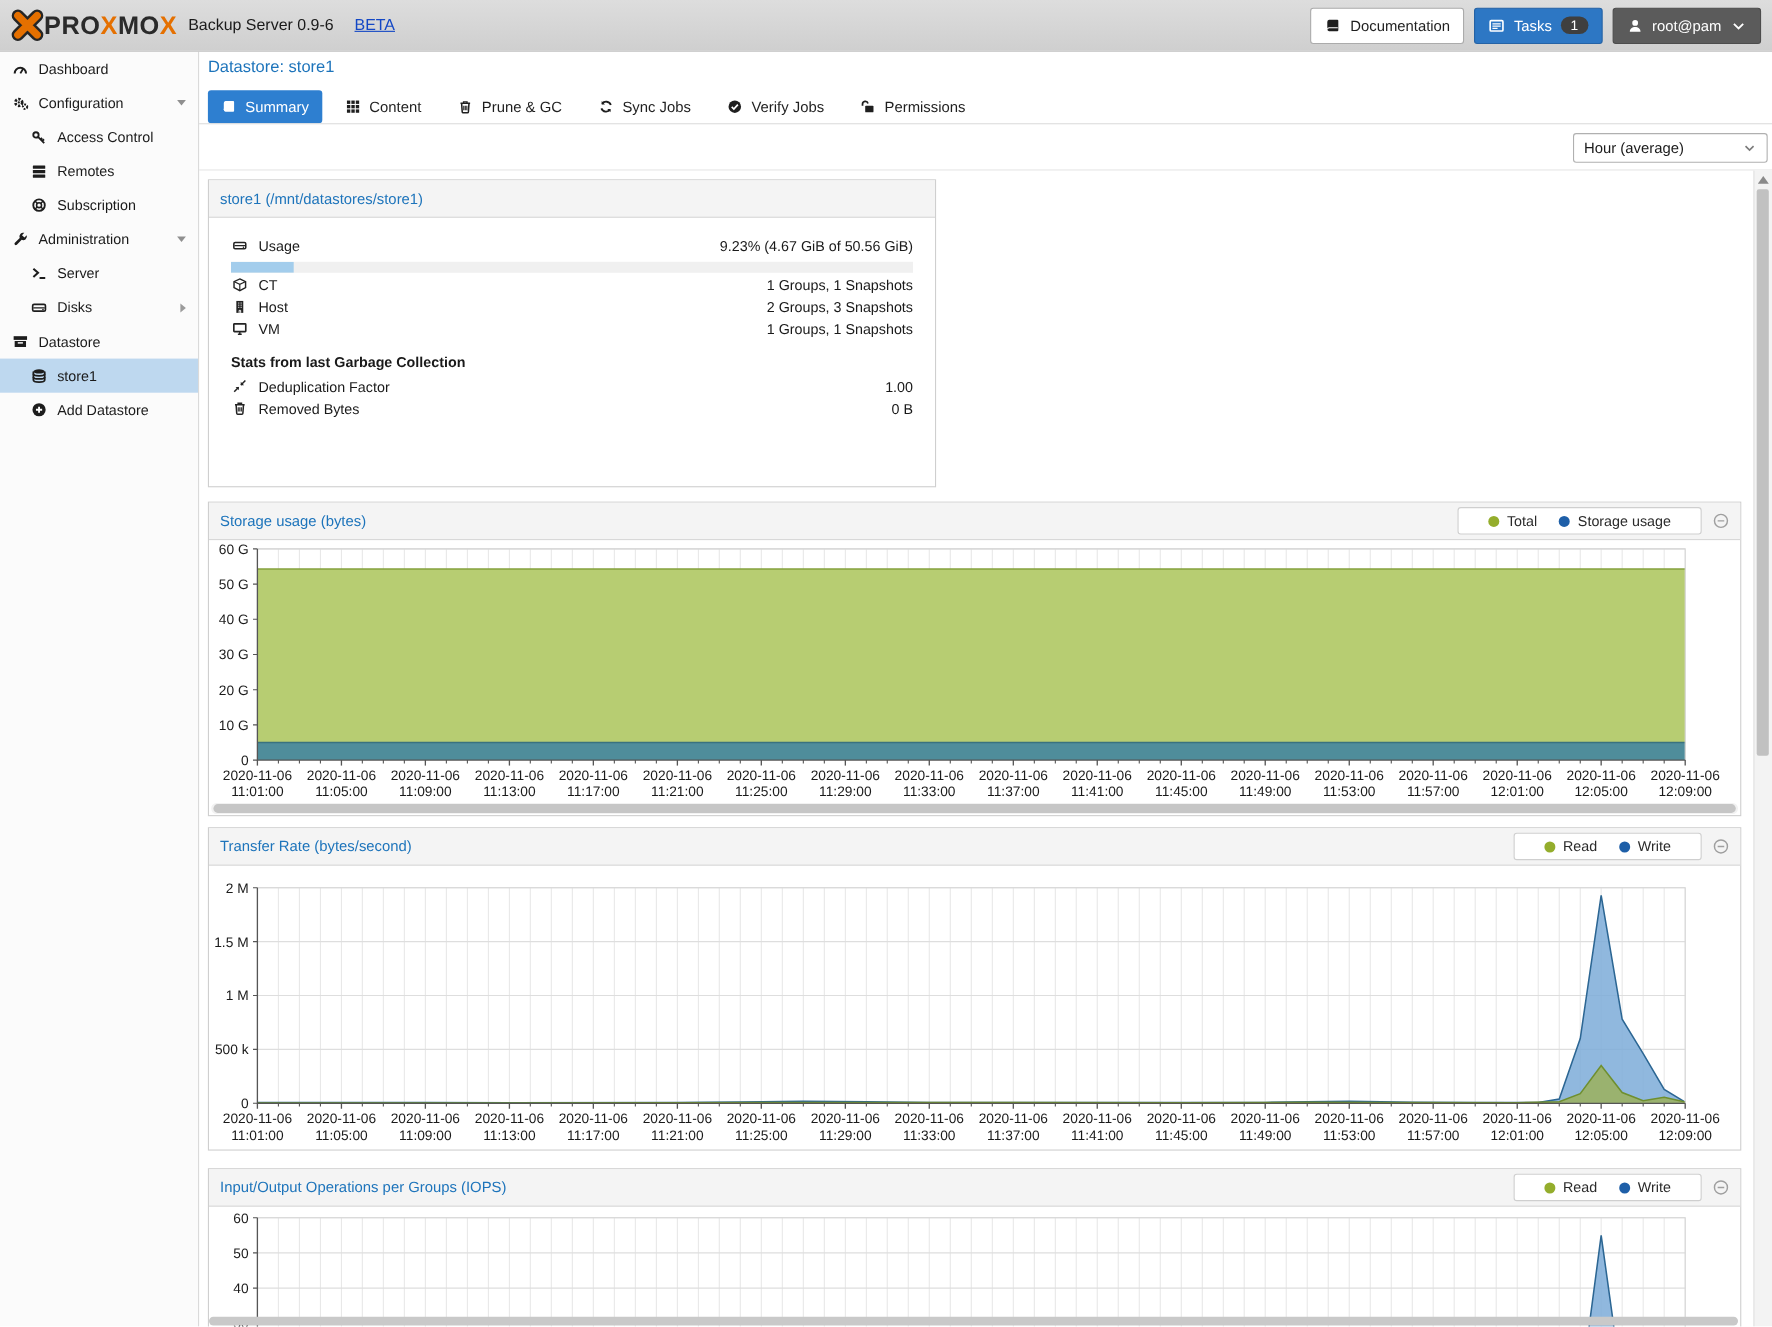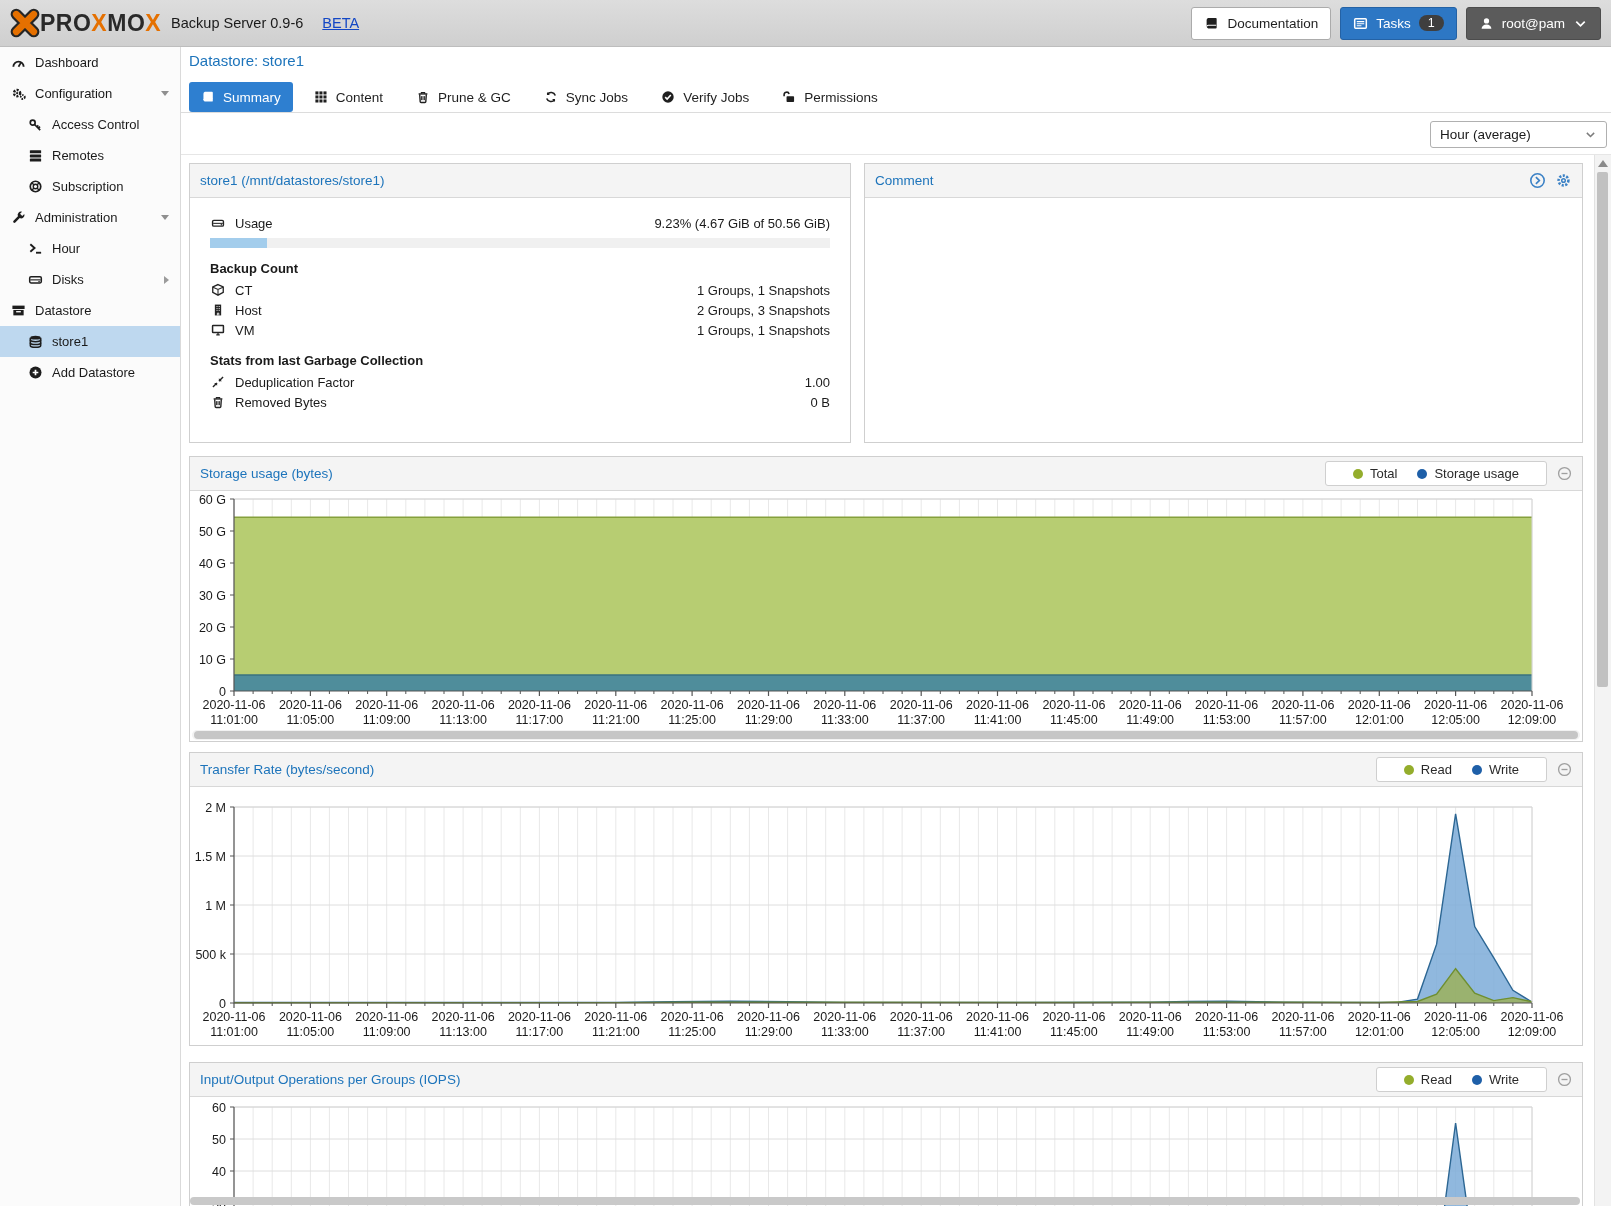--- a/index.html
+++ b/index.html
@@ -192,21 +192,21 @@
     <span class="lbl">Administration</span>
     <span class="caret down"></span>
   </div>
       <div class="side-item d1">
     <span class="ic">
           <svg viewBox="0 0 16 16">
             <path d="M2.5 3.5 7 7.5l-4.5 4" fill="none" stroke="currentColor" stroke-width="2"></path>
             <path d="M8.5 12.5H14" stroke="currentColor" stroke-width="2"></path>
           </svg>
         </span>
-    <span class="lbl">Hour</span>
+    <span class="lbl">Server</span>
 
   </div>
       <div class="side-item d1">
     <span class="ic">
           <svg viewBox="0 0 16 16">
             <rect x="1.8" y="5" width="12.4" height="6.6" rx="1.4" fill="none" stroke="currentColor" stroke-width="1.6"></rect>
             <path d="M2.5 8.4h11" stroke="currentColor" stroke-width="1.2"></path>
             <circle cx="11.8" cy="10" r=".8" fill="currentColor"></circle>
           </svg>
         </span>
@@ -341,21 +341,20 @@
               </svg>
             </span>
           <span>Usage</span>
           </span>
         <span class="kv-v">9.23% (4.67 GiB of 50.56 GiB)</span>
       </div>
       <div class="usage-bar">
           <div id="usage-fill" style="width: 9.23%;"></div>
         </div>
       <div id="store-sections">
-          <div class="sec-hd">Backup Count</div>
           <div class="kv">
     <span class="kv-l">
               <span class="ic">
                 <svg viewBox="0 0 16 16">
                   <path d="M8 1.8 14 4.6v6.2L8 13.9 2 10.8V4.6z" fill="none" stroke="currentColor" stroke-width="1.5"></path>
                   <path d="M2.3 4.8 8 7.4l5.7-2.6M8 7.4v6.2" stroke="currentColor" stroke-width="1.2" fill="none"></path>
                 </svg>
               </span>
       <span>CT</span>
             </span>
@@ -410,40 +409,20 @@
                 </svg>
               </span>
       <span>Removed Bytes</span>
             </span>
     <span class="kv-v">0 B</span>
   </div>
         </div>
     </div>
   </div>
 
-  <div class="panel" id="panel-comment">
-    <div class="p-hd">
-      <span class="p-title">Comment</span>
-      <span class="hd-right comment-tools" id="comment-tools">
-          <span class="ic">
-            <svg viewBox="0 0 16 16">
-              <circle cx="8" cy="8" r="6.3" fill="none" stroke="currentColor" stroke-width="1.5"></circle>
-              <path d="M6.5 4.8 9.7 8l-3.2 3.2" fill="none" stroke="currentColor" stroke-width="1.6"></path>
-            </svg>
-          </span>
-          <span class="ic">
-            <svg viewBox="0 0 16 16">
-              <circle cx="8" cy="8" r="4.6" fill="none" stroke="currentColor" stroke-width="2.4" stroke-dasharray="2 1.4"></circle>
-              <circle cx="8" cy="8" r="1.7" fill="none" stroke="currentColor" stroke-width="1.4"></circle>
-            </svg>
-          </span>
-        </span>
-    </div>
-    <div></div>
-  </div>
 
   <div id="charts">
       <div class="panel chart-panel" style="top:456px;height:286px">
     <div class="p-hd">
       <span class="p-title">Storage usage (bytes)</span>
       <span class="hd-right">
         <span class="legend">
           <span class="lg-item">
                 <span class="dot" style="background:#94ad2c"></span>
                 <span>Total</span>

